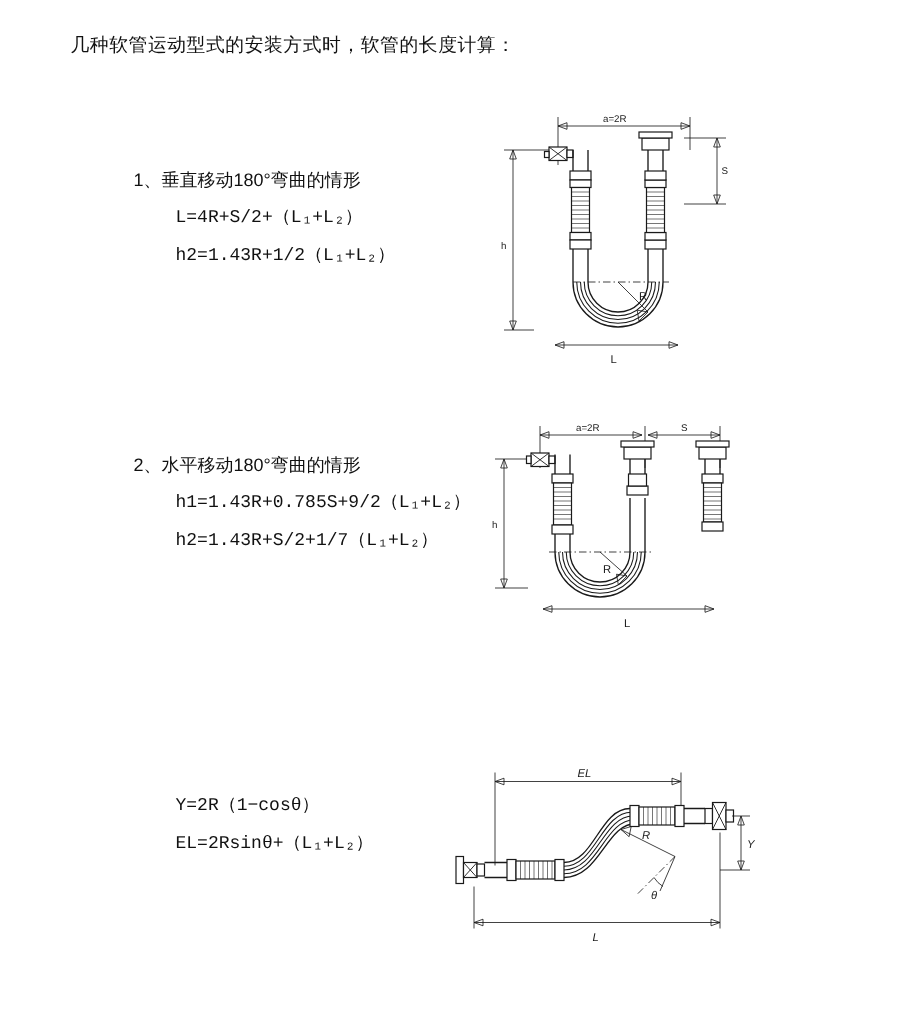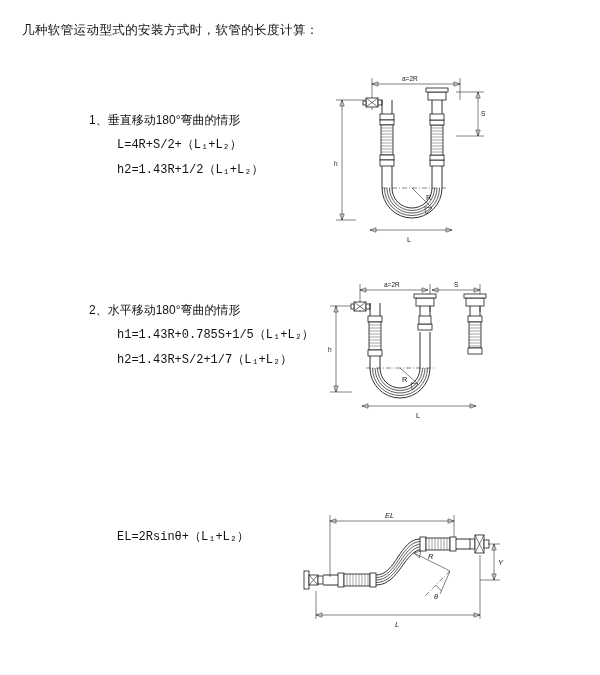--- a/index.html
+++ b/index.html
@@ -8,21 +8,21 @@
     background:#ffffff;
     font-family:"Liberation Sans","DejaVu Sans",sans-serif;
     color:#000;
     overflow:hidden;
     position:relative;
   }
   .page{position:relative;width:600px;height:675px;}
 
   .intro{
     position:absolute;
-    left:22px;top:22px;
+    left:47px;top:22px;
     font-size:12.5px;
     letter-spacing:.4px;
     color:#111;
     white-space:nowrap;
   }
 
   .section{position:absolute;left:0;width:600px;}
   .sec1{top:108px;}
   .sec2{top:298px;}
   .sec3{top:525px;}
@@ -159,21 +159,21 @@
         <path class="dim" d="M70 160 l6 -2.2 v4.4 z" fill="#1a1a1a"></path>
         <path class="dim" d="M152 160 l-6 -2.2 v4.4 z" fill="#1a1a1a"></path>
         <text class="lbl2" x="107" y="172">L</text>
       </svg>
     </div>
   </div>
 
   <div class="section sec2">
     <div class="textcol">
       <div class="title">2、水平移动180°弯曲的情形</div>
-      <div class="formula">h1=1.43R+0.785S+1/5（L₁+L₂）</div>
+      <div class="formula">h1=1.43R+0.785S+9/2（L₁+L₂）</div>
       <div class="formula">h2=1.43R+S/2+1/7（L₁+L₂）</div>
     </div>
 
     <div class="figure fig2">
       <svg width="210" height="180" viewBox="0 0 210 180">
 
         <line class="dim" x1="60" y1="18" x2="128" y2="18"></line>
         <path class="dim" d="M60 18 l6 -2.2 v4.4 z" fill="#1a1a1a"></path>
         <path class="dim" d="M128 18 l-6 -2.2 v4.4 z" fill="#1a1a1a"></path>
         <text class="lbl" x="84" y="15">a=2R</text>
@@ -256,20 +256,21 @@
         <line class="dim" x1="62" y1="134" x2="176" y2="134"></line>
         <path class="dim" d="M62 134 l6 -2.2 v4.4 z" fill="#1a1a1a"></path>
         <path class="dim" d="M176 134 l-6 -2.2 v4.4 z" fill="#1a1a1a"></path>
         <text class="lbl2" x="116" y="146">L</text>
       </svg>
     </div>
   </div>
 
   <div class="section sec3">
     <div class="textcol">
+      <div class="formula">Y=2R（1−cosθ）</div>
       <div class="formula">EL=2Rsinθ+（L₁+L₂）</div>
     </div>
 
     <div class="figure fig3">
       <svg width="220" height="150" viewBox="0 0 220 150">
 
         <line class="dim" x1="40" y1="22" x2="164" y2="22"></line>
         <path class="dim" d="M40 22 l6 -2.2 v4.4 z" fill="#1a1a1a"></path>
         <path class="dim" d="M164 22 l-6 -2.2 v4.4 z" fill="#1a1a1a"></path>
         <text class="lbl2" x="95" y="19">EL</text>

